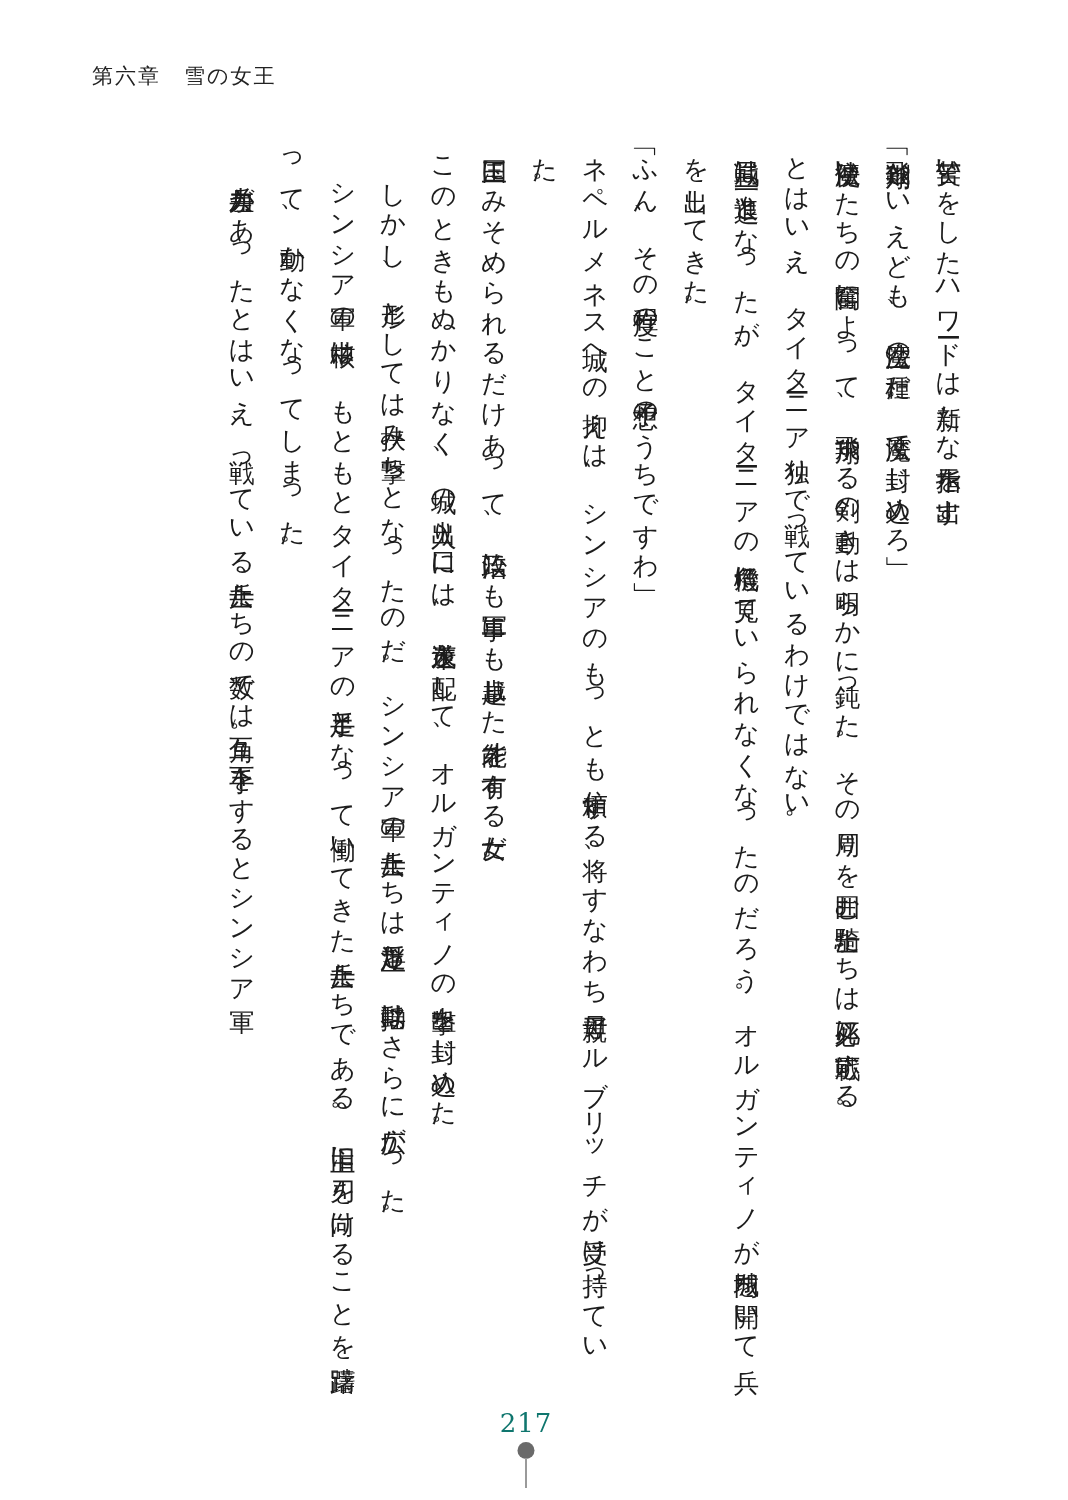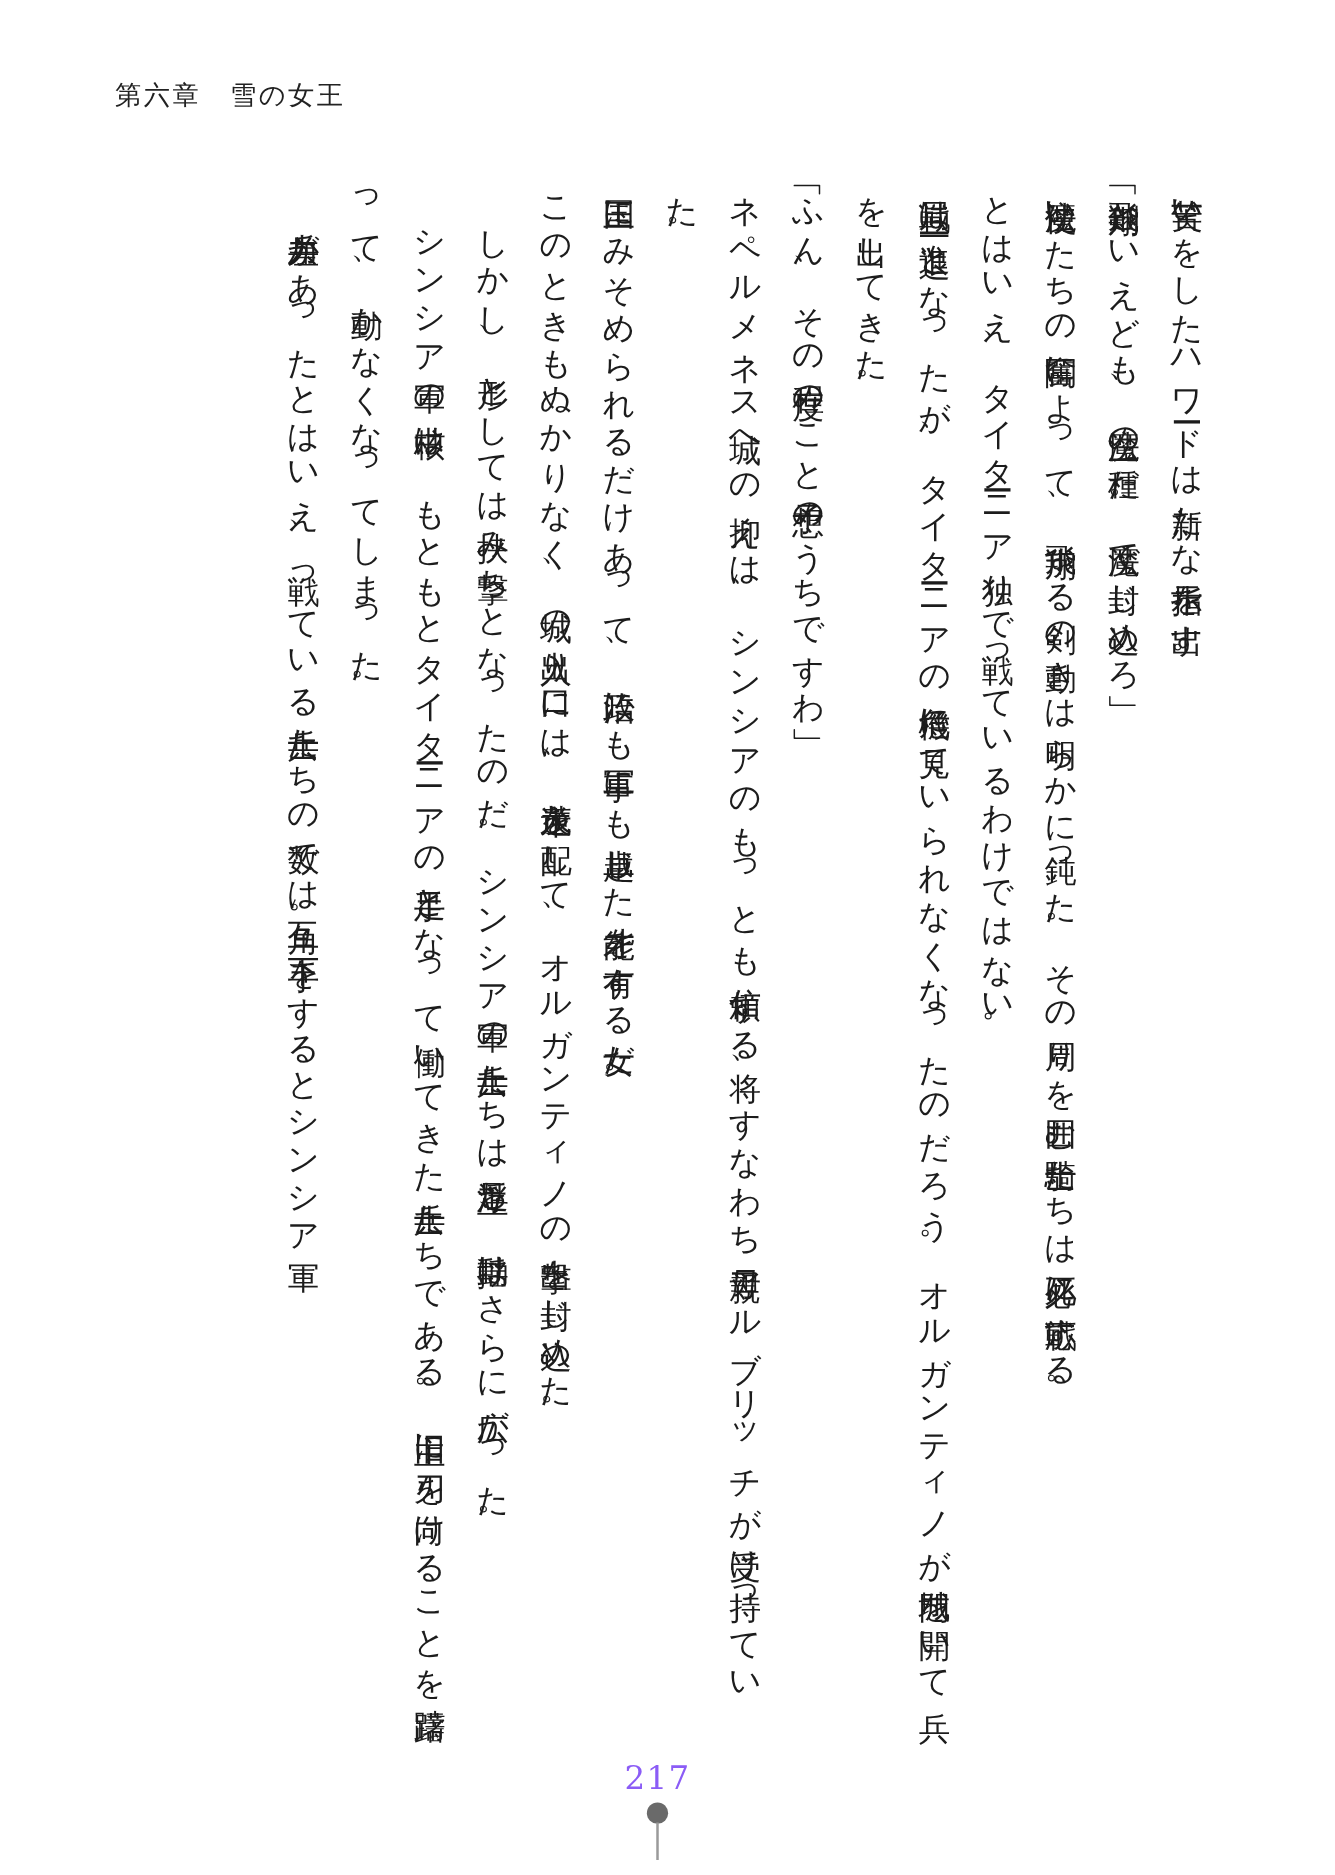--- a/index.html
+++ b/index.html
@@ -54,21 +54,21 @@
   }
 
   
   .folio {
     position: absolute;
     bottom: 62px;
     left: 0;
     right: 0;
     text-align: center;
     font-size: 26px;
-    color: #8b5cf6;
+    color: #0f766e;
     letter-spacing: 1px;
   }
   .ornament {
     position: absolute;
     bottom: 12px;
     left: 50%;
     transform: translateX(-50%);
     width: 22px;
     height: 46px;
   }

